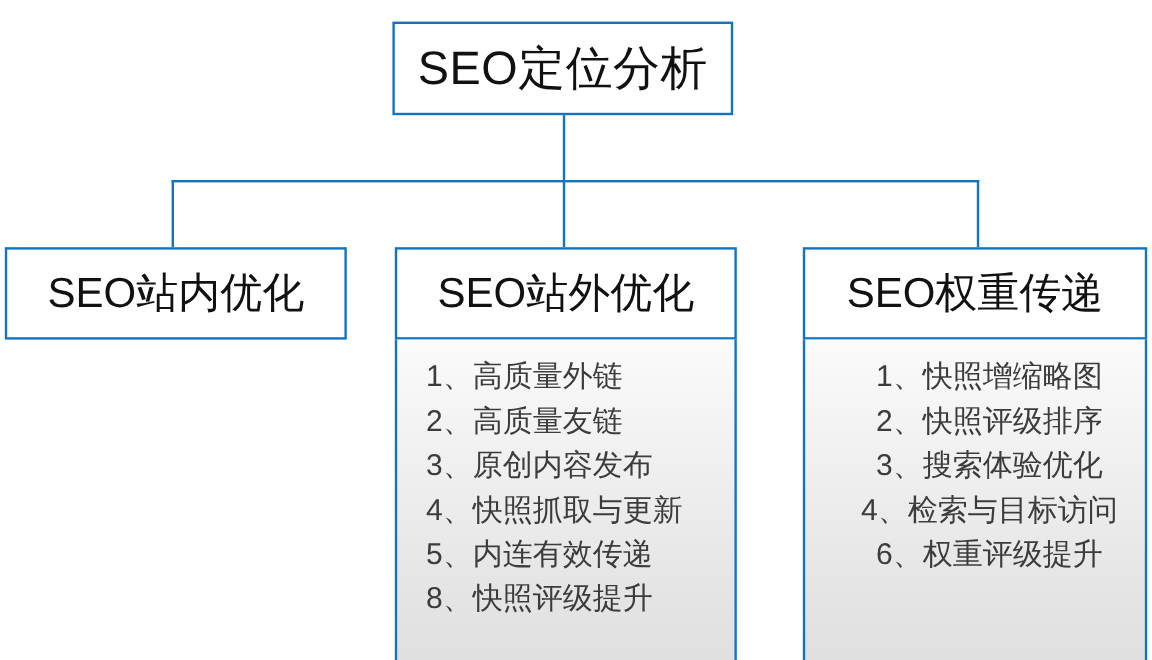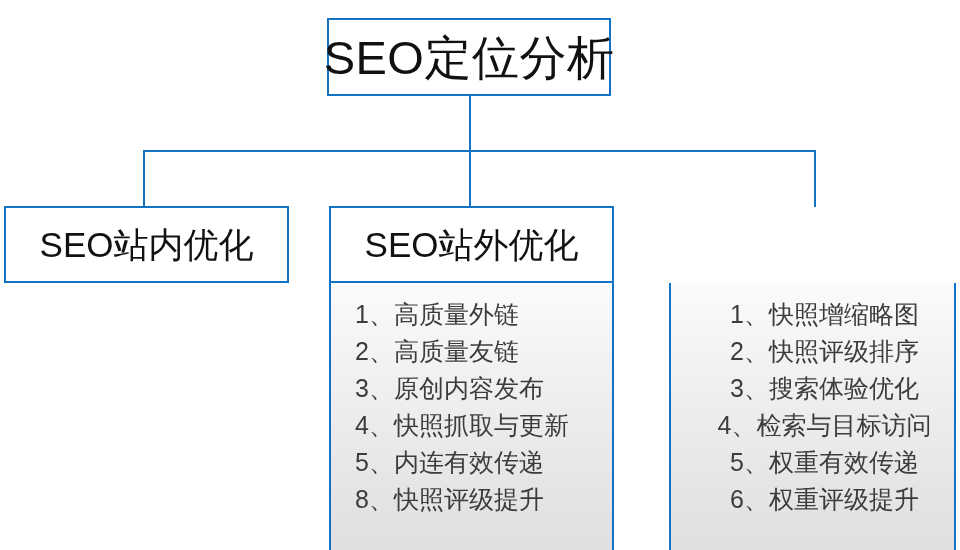--- a/index.html
+++ b/index.html
@@ -35,21 +35,21 @@
     width: 284px;
     height: 78px;
     border: 2px solid #1273c4;
     background: #ffffff;
     box-sizing: border-box;
     display: flex;
     align-items: center;
     justify-content: center;
   }
   .root-title {
-    font-size: 47px;
+    font-size: 39px;
     color: #111111;
     letter-spacing: 0.5px;
     line-height: 1;
     white-space: nowrap;
   }
 
   
   .col {
     position: absolute;
     top: 206px;
@@ -135,25 +135,27 @@
         <li>2、高质量友链</li>
         <li>3、原创内容发布</li>
         <li>4、快照抓取与更新</li>
         <li>5、内连有效传递</li>
         <li>8、快照评级提升</li>
       </ul>
     </div>
   </div>
 
   <div class="col col-3">
+    <div class="col-header" style="border-color: rgb(18, 115, 196);">
+      <span class="col-header-title">SEO权重传递</span>
+    </div>
     <div class="col-body" style="border-color: rgb(18, 115, 196); text-align: center;">
       <ul class="item-list">
         <li>1、快照增缩略图</li>
         <li>2、快照评级排序</li>
         <li>3、搜索体验优化</li>
         <li>4、检索与目标访问</li>
-        <li>5、权重有效传递</li>
         <li>6、权重评级提升</li>
       </ul>
     </div>
   </div>
 
 </div>
 
 </body></html>

